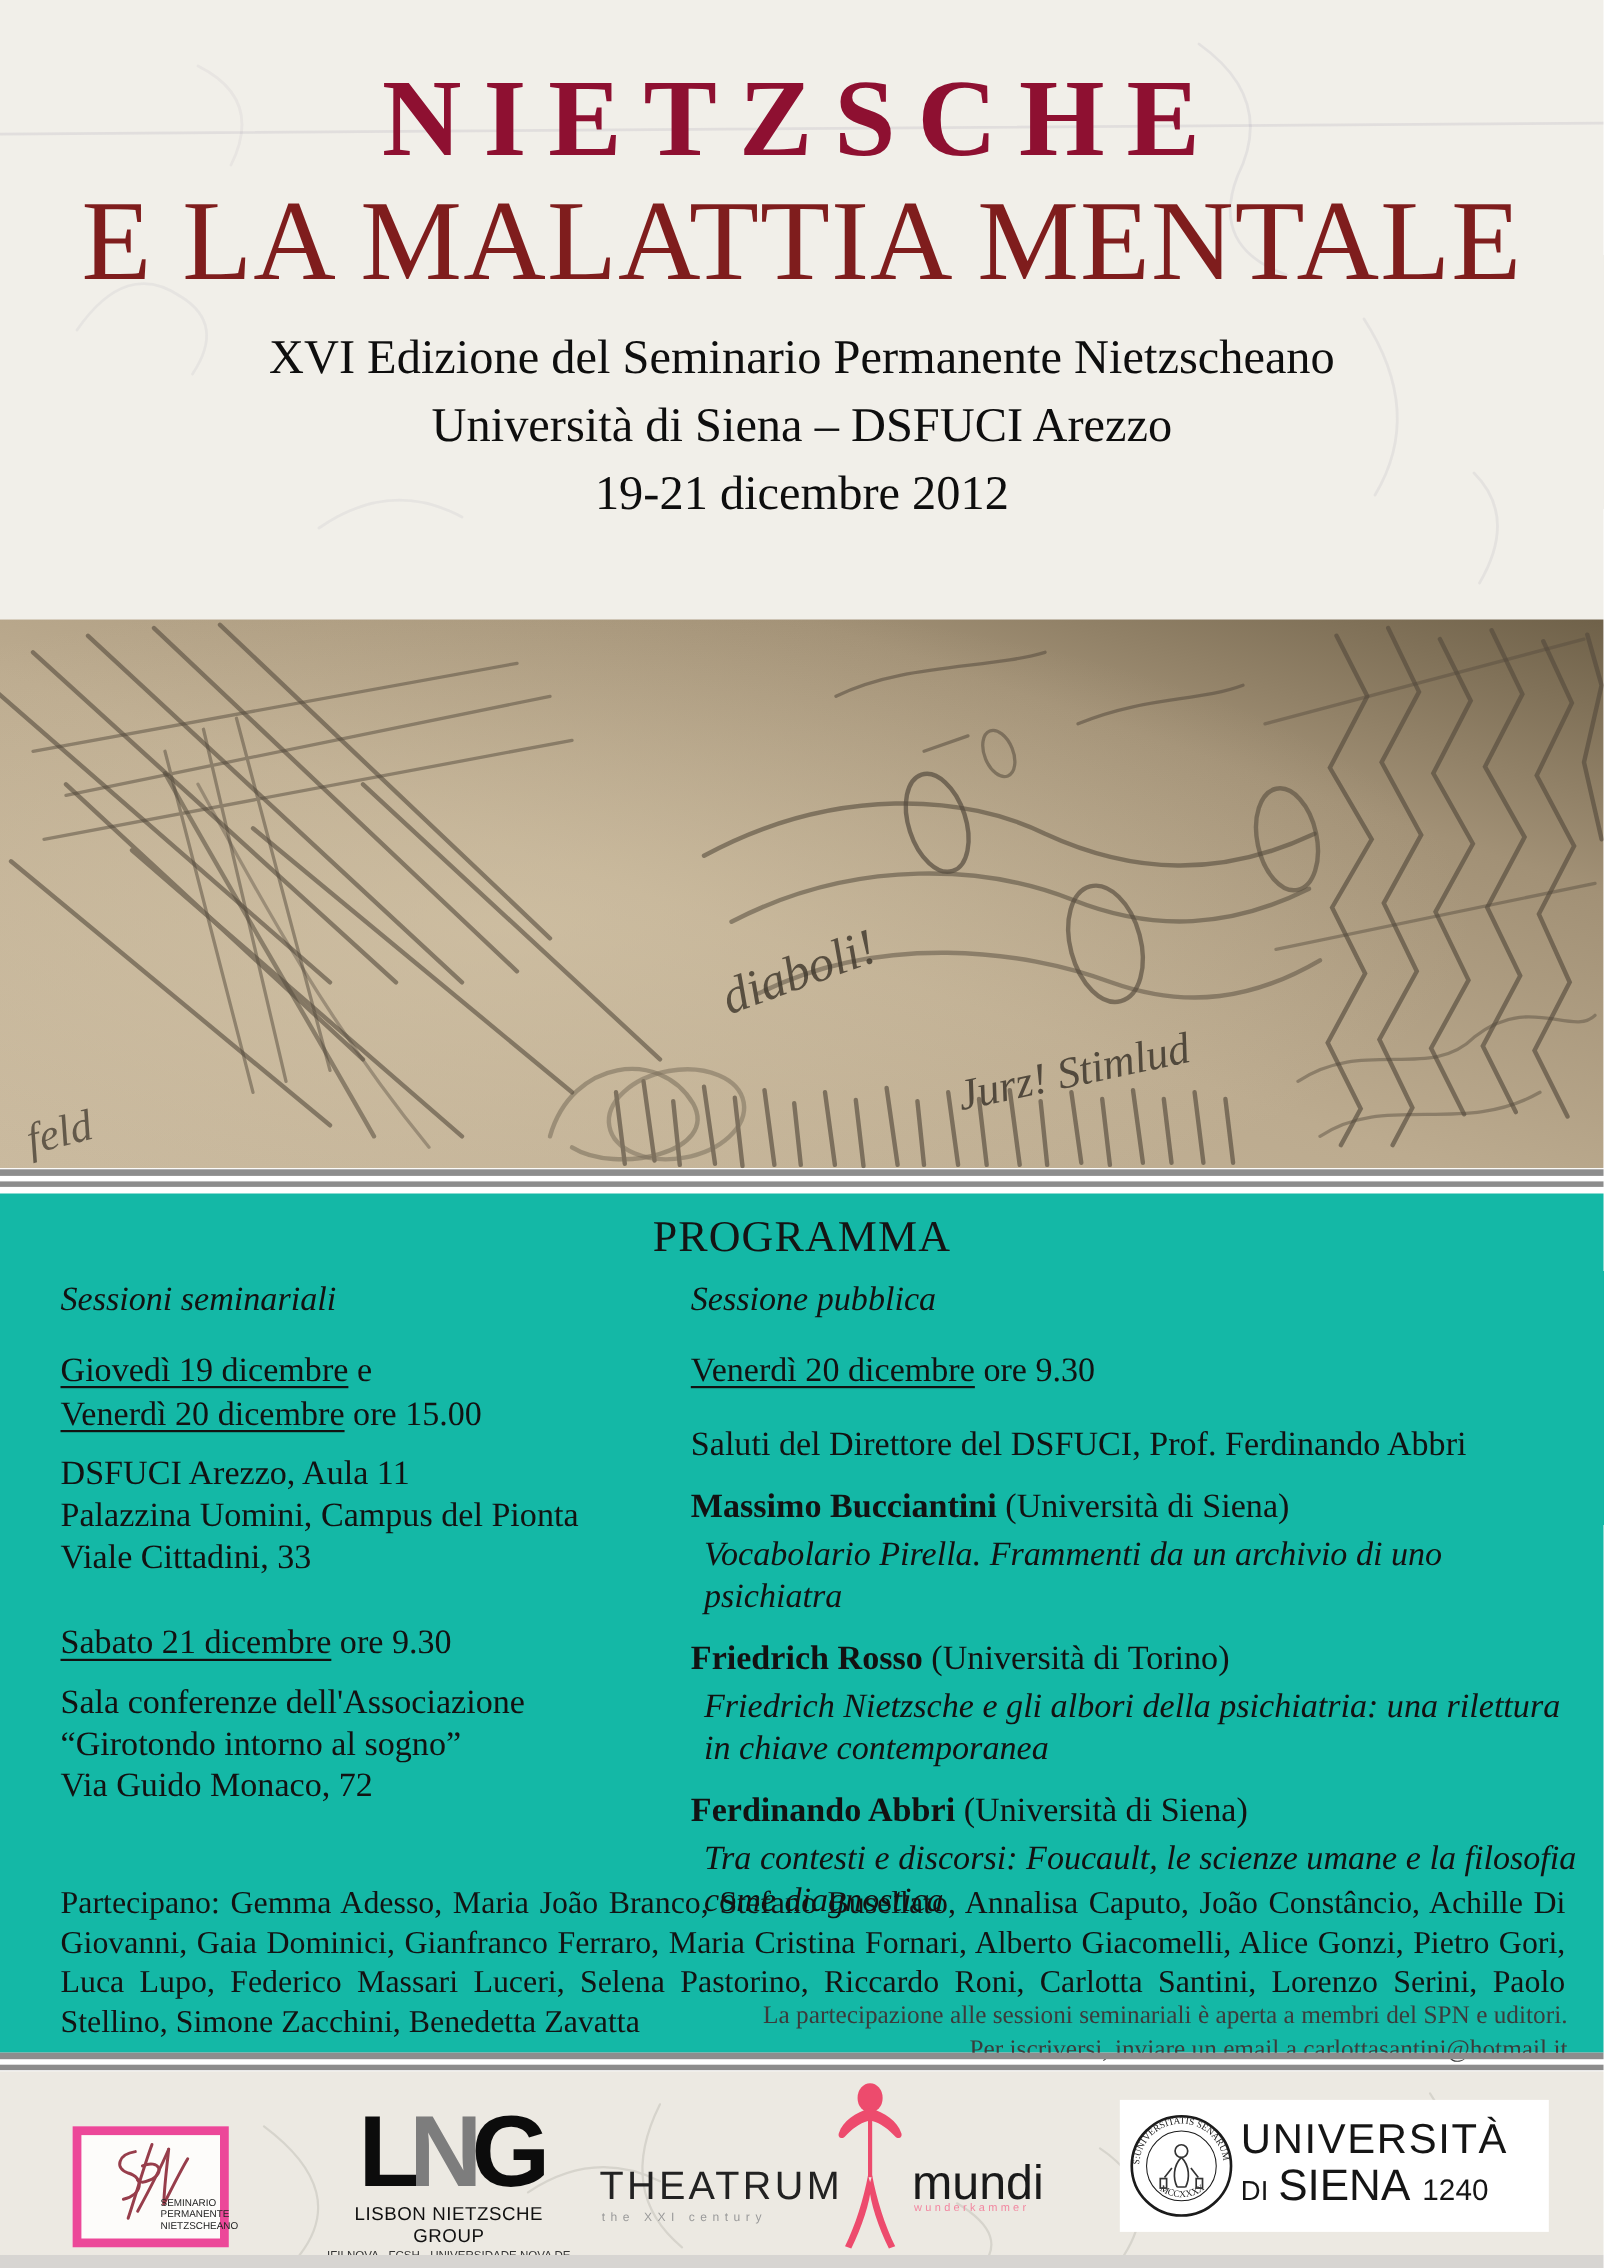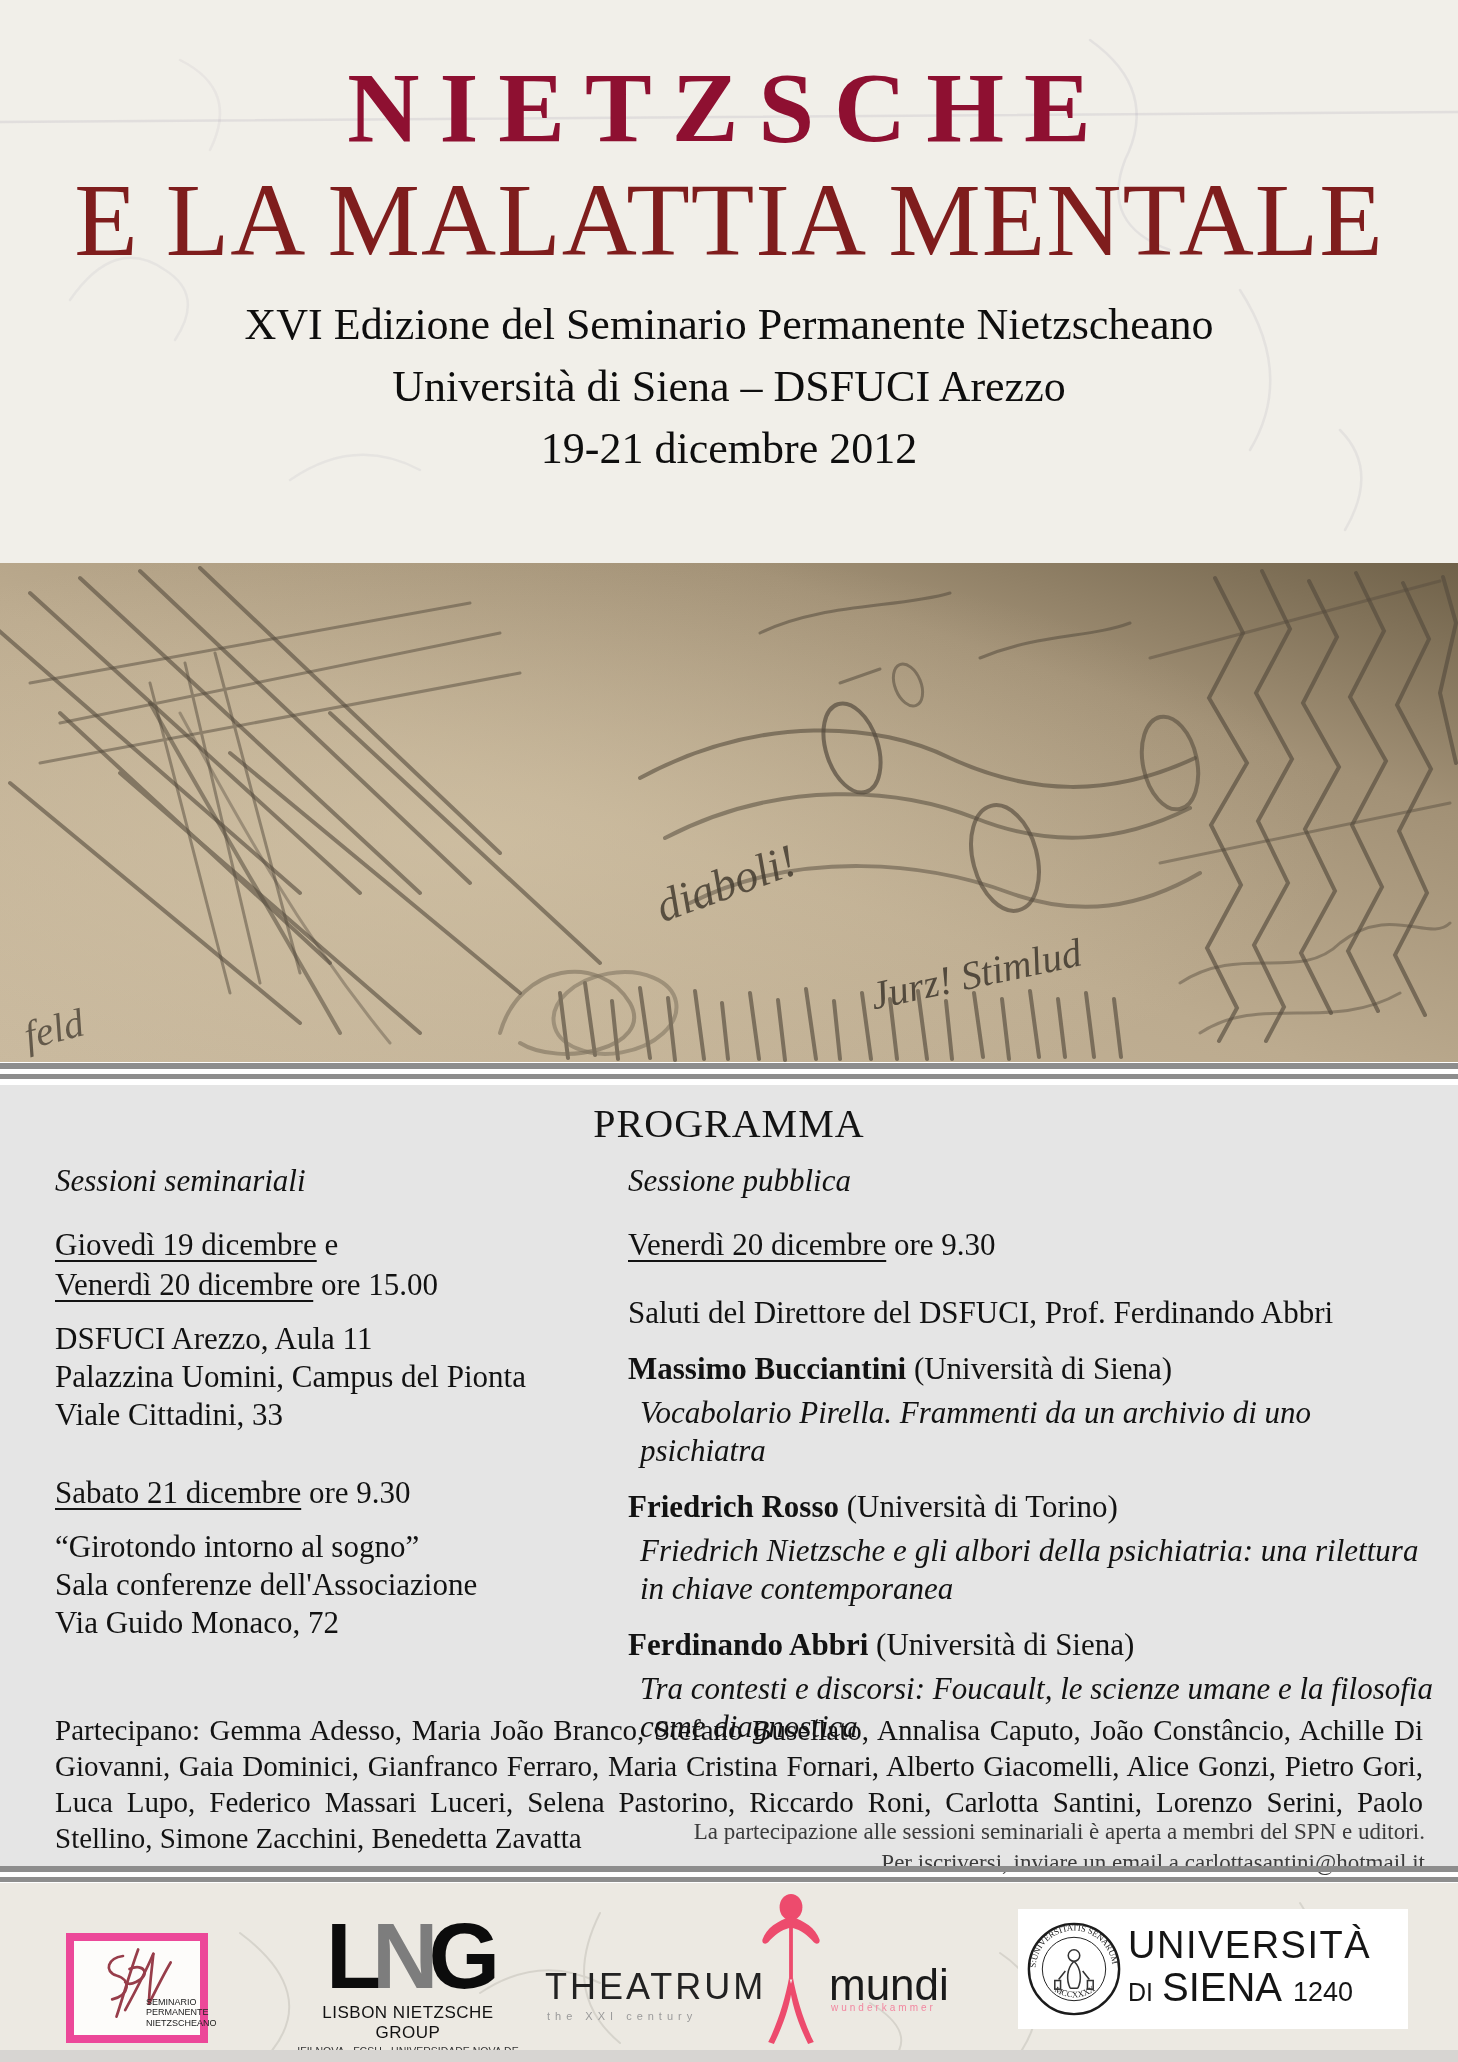--- a/index.html
+++ b/index.html
@@ -15,21 +15,21 @@
   .h-line{font-size:44px;line-height:62px;color:#0e0e0e;}
   .h-lines{margin-top:22px;}
 
   
   .photo{position:absolute;left:0;top:563px;width:1458px;height:499px;}
 
   
   .bar{position:absolute;left:0;width:1458px;height:6px;background:#8d8d8d;}
 
   
-  .program{position:absolute;left:0;top:1085px;width:1458px;height:781px;background:#e5e5e5;}
+  .program{position:absolute;left:0;top:1085px;width:1458px;height:781px;background:#14b8a6;}
   .prog-heading{position:absolute;left:0;top:15px;width:100%;text-align:center;
                 font-size:40px;letter-spacing:1px;color:#141414;}
   .col{position:absolute;top:77px;font-size:31px;line-height:38px;color:#121212;}
   .col-left{left:55px;width:560px;}
   .col-right{left:628px;width:812px;}
   .col-title{font-style:italic;margin-bottom:26px;}
   .dline{margin-bottom:2px;}
   .u{text-decoration:underline;text-decoration-thickness:2px;text-underline-offset:5px;}
   .vgap{height:14px;}
   .biggap{height:40px;}
@@ -227,22 +227,22 @@
       </div>
       <div class="vgap"></div>
       <div>DSFUCI Arezzo, Aula 11</div>
       <div>Palazzina Uomini, Campus del Pionta</div>
       <div>Viale Cittadini, 33</div>
       <div class="biggap"></div>
       <div class="dline">
         <span class="u">Sabato 21 dicembre</span><span> ore 9.30</span>
       </div>
       <div class="vgap"></div>
+      <div>Sala conferenze dell'Associazione</div>
       <div>“Girotondo intorno al sogno”</div>
-      <div>Sala conferenze dell'Associazione</div>
       <div>Via Guido Monaco, 72</div>
     </div>
 
     <div class="col col-right">
       <div class="col-title">Sessione pubblica</div>
       <div class="dline">
         <span class="u">Venerdì 20 dicembre</span><span> ore 9.30</span>
       </div>
       <div class="vgap"></div>
       <div class="vgap"></div>

